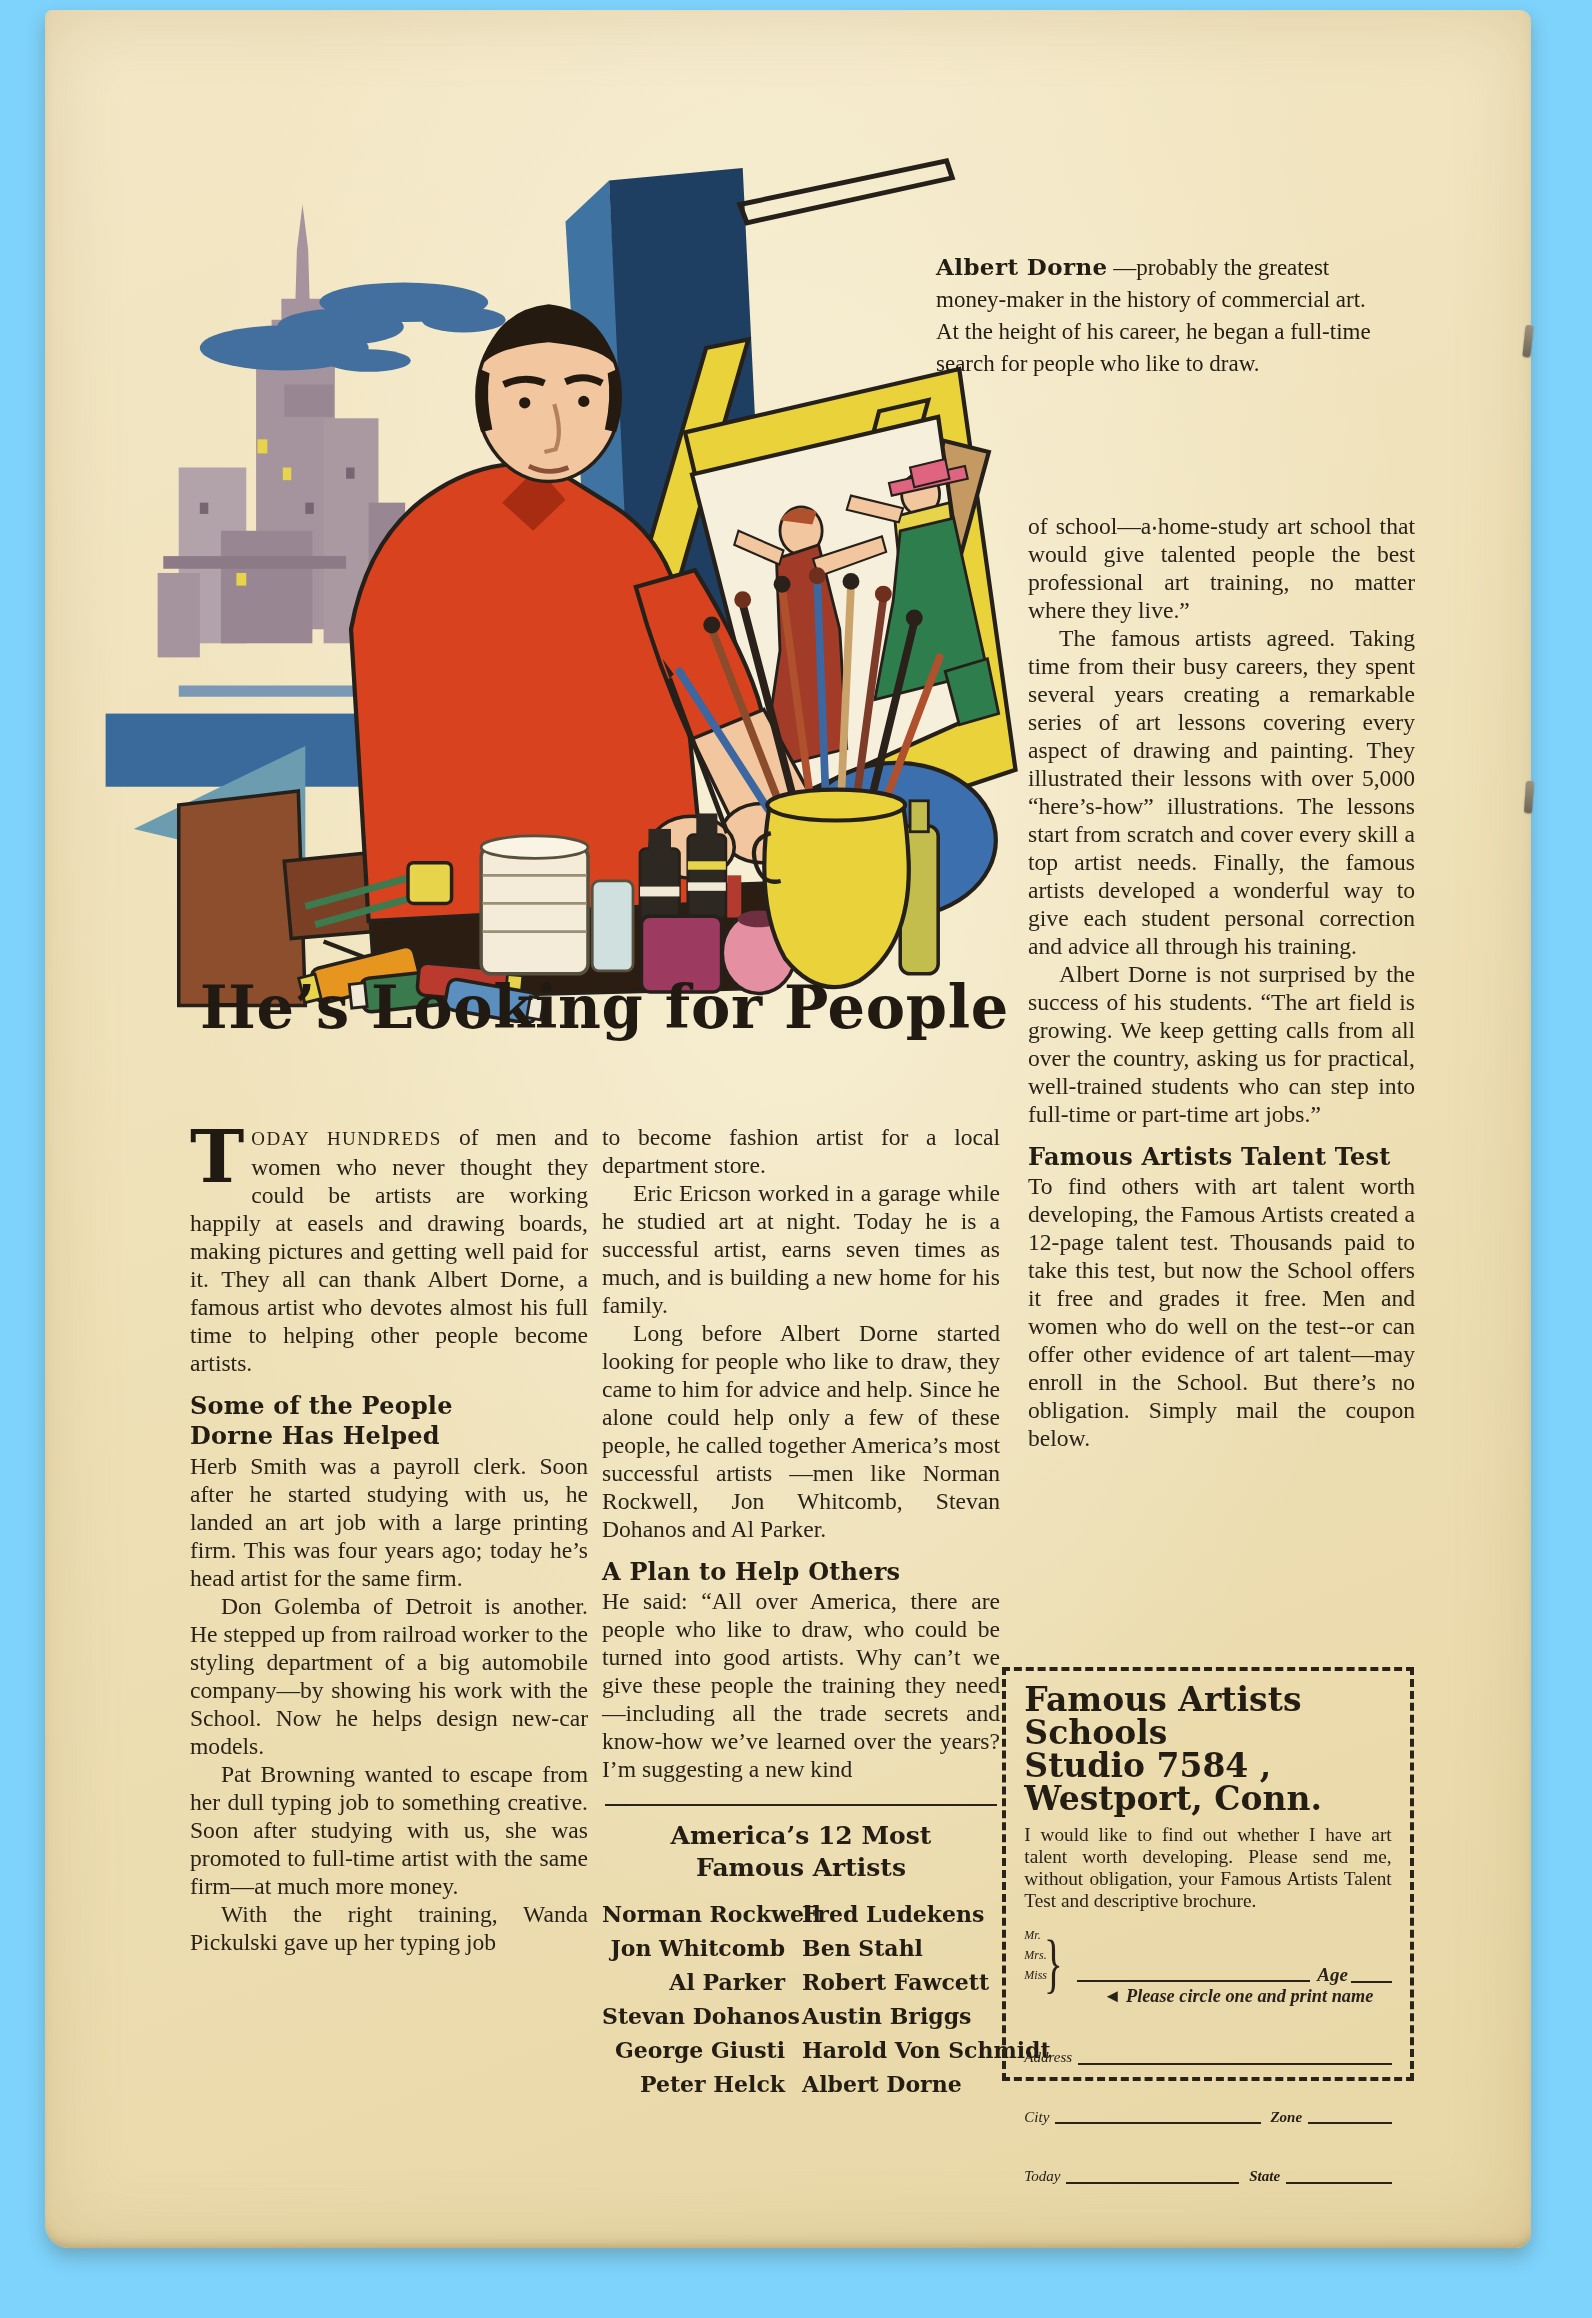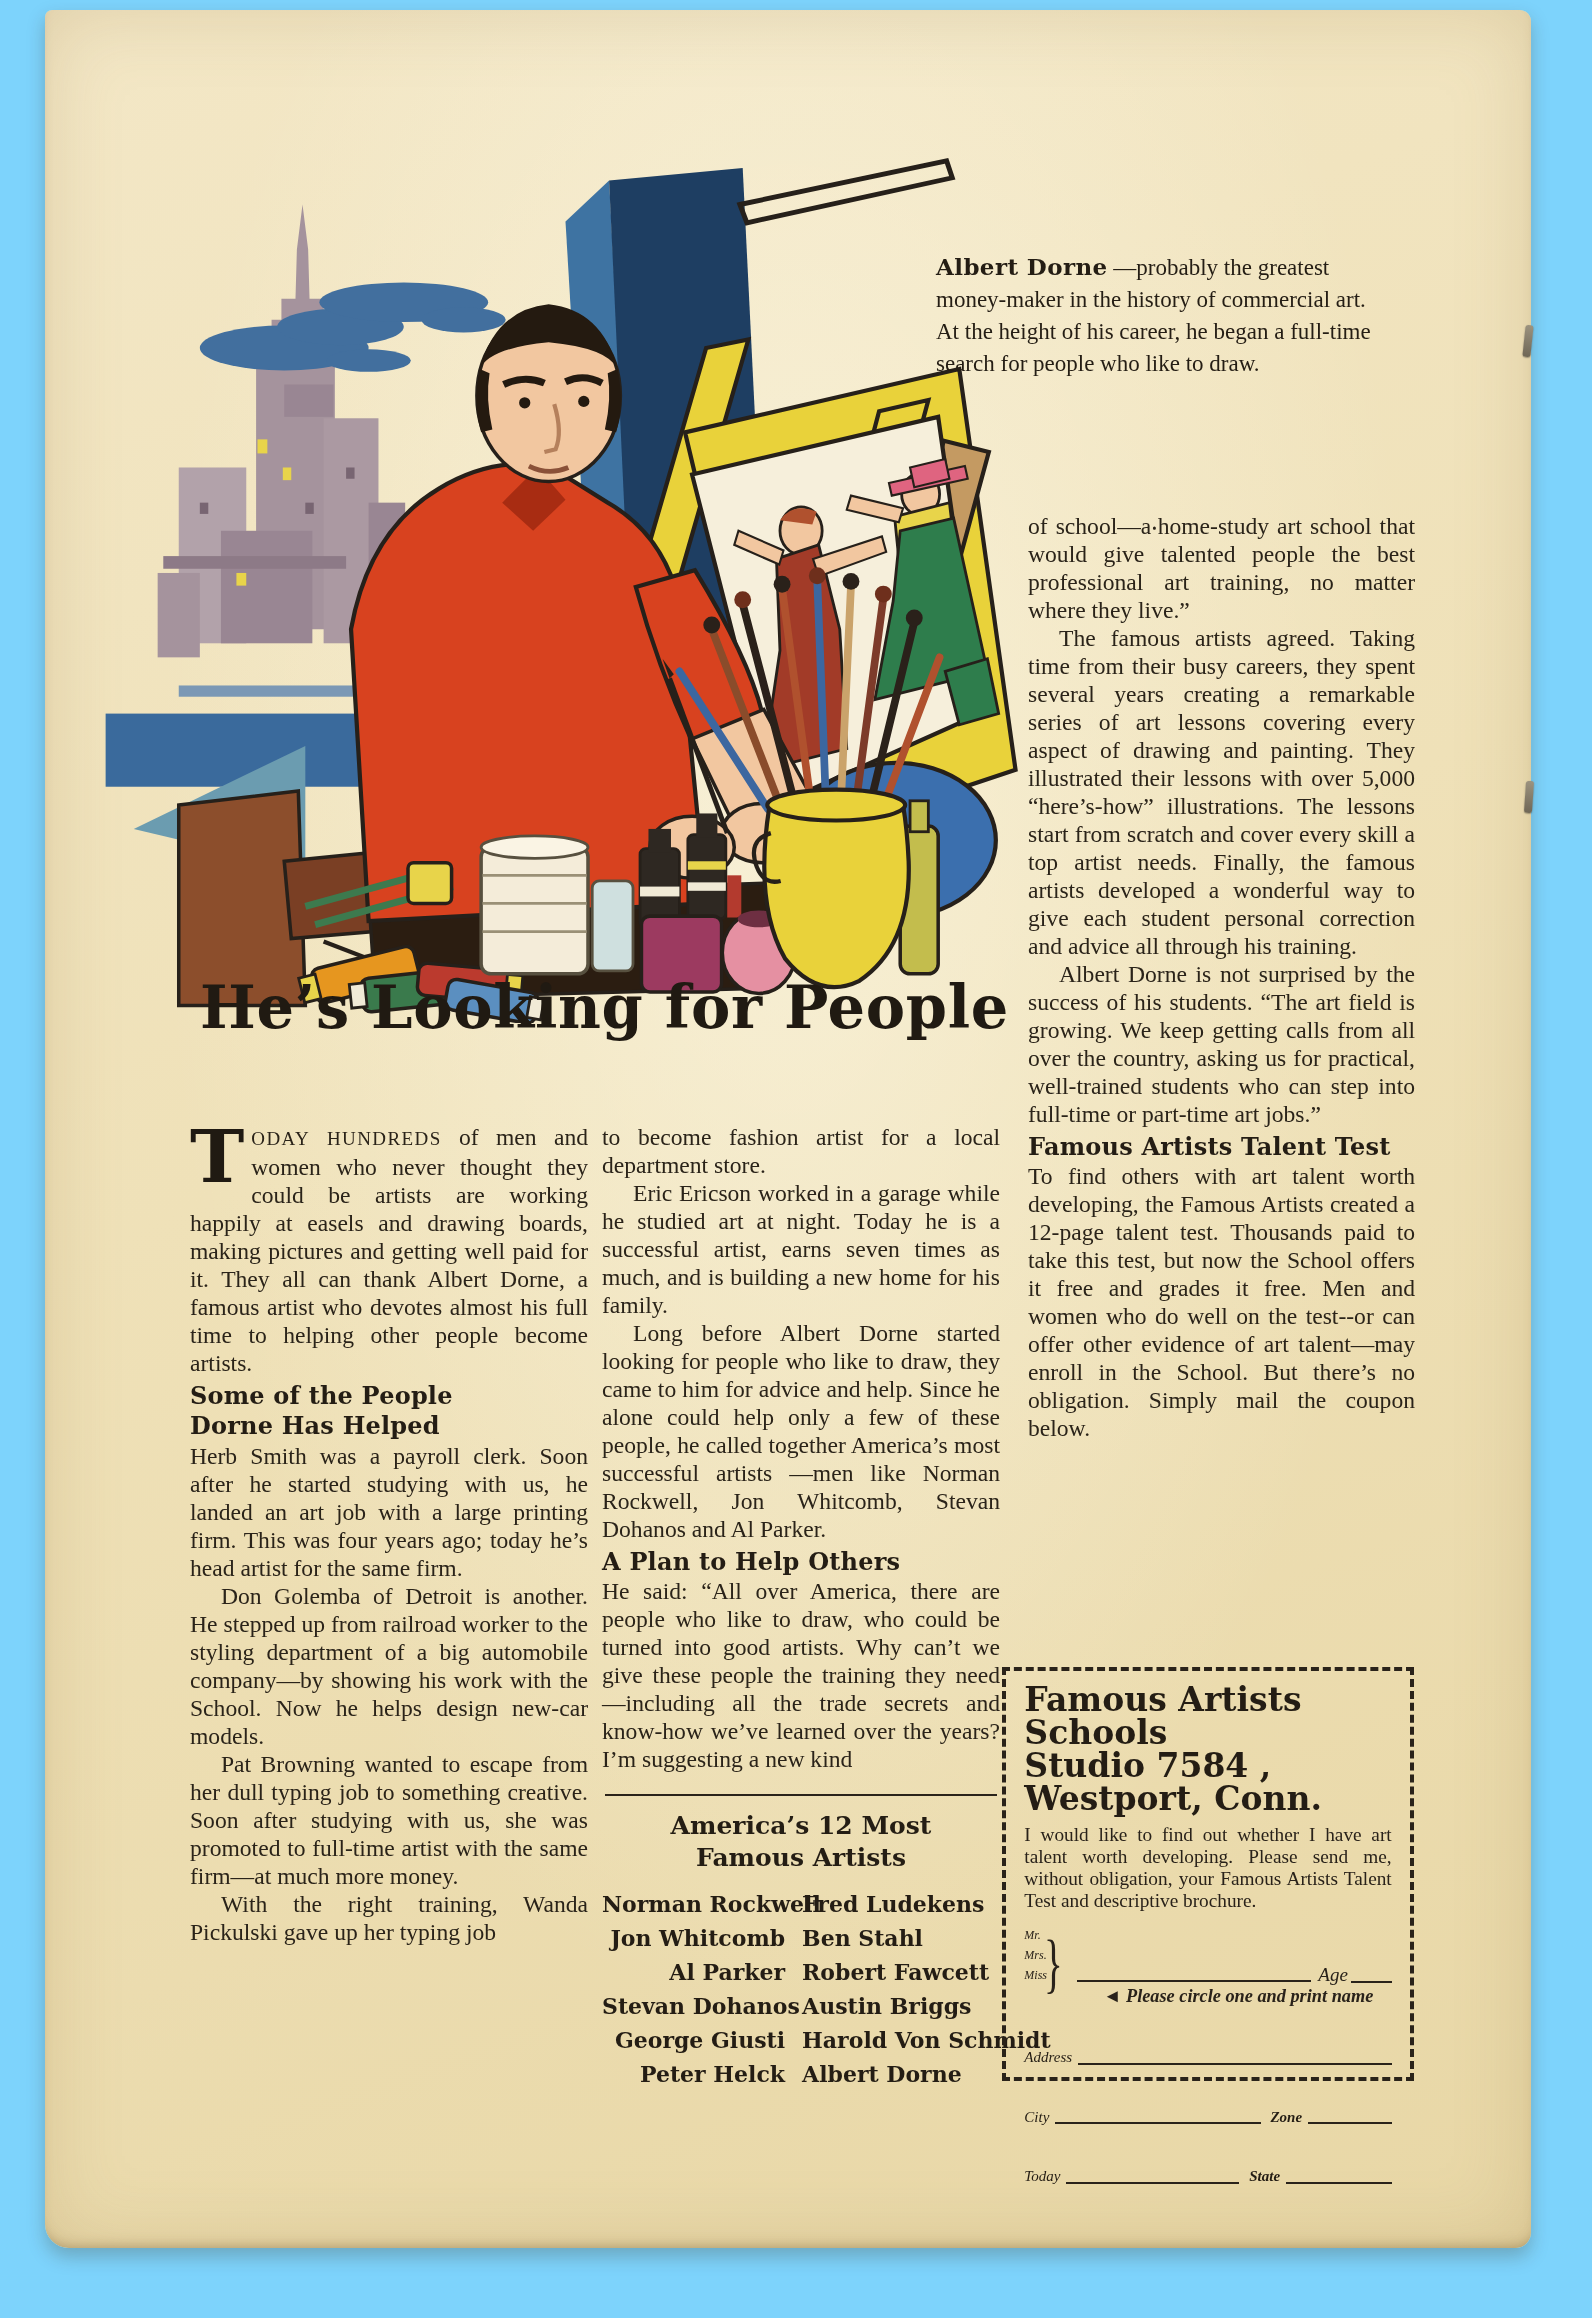--- a/index.html
+++ b/index.html
@@ -23,21 +23,21 @@
 
   .headline{position:absolute;left:106px;top:964px;width:907px;text-align:center;
             font-family:"DejaVu Serif",serif;font-weight:bold;font-size:59px;line-height:68px;
             color:#201a12;letter-spacing:0.7px;}
 
   .col{position:absolute;font-size:23.6px;line-height:28px;text-align:justify;color:#2a2319;}
   .col p{margin:0;}
   .col p.ind{text-indent:31px;}
   .col p.sp{margin-top:1.4px;}
   .colhead{font-family:"DejaVu Serif",serif;font-weight:bold;font-size:24px;line-height:29px;
-           text-align:left;color:#241d14;margin-top:4px;margin-bottom:1.4px;letter-spacing:0.2px;}
+           text-align:left;color:#241d14;margin-top:14px;margin-bottom:1.4px;letter-spacing:0.2px;}
   .col1{left:145px;top:1113px;width:398px;}
   .col2{left:557px;top:1113px;width:398px;}
   .col3{left:983px;top:502px;width:387px;}
 
   .dropcap{float:left;font-family:"DejaVu Serif",serif;font-weight:bold;font-size:73px;
            line-height:58px;margin:4.2px 7px 0 0;color:#201a12;}
   .smallcaps{font-size:19px;letter-spacing:1.4px;}
 
   .artists{margin-top:21px;}
   .artists .rule{border:none;border-top:2.1px solid #2a231a;margin:0 2.8px 14px 2.8px;}
@@ -50,21 +50,21 @@
   .names div{white-space:nowrap;}
 
   .coupon{position:absolute;left:957px;top:1657px;width:412px;height:414px;
           border:4.9px dashed #2a231a;box-sizing:border-box;padding:12.7px 18.3px 9.8px 18.3px;}
   .coupon .school{font-family:"DejaVu Serif",serif;font-weight:bold;font-size:33px;line-height:33px;color:#241d14;}
   .coupon .cbody{font-size:19.3px;line-height:22px;text-align:justify;margin-top:8.4px;}
   .nrow{display:flex;align-items:flex-end;margin-top:12.7px;}
   .saluts{font-style:italic;font-size:12px;line-height:20.4px;}
   .brace{font-size:65px;line-height:53px;transform:scaleX(.6);transform-origin:left bottom;margin:0 0 -4.2px -2.8px;}
   .nline{flex:1;border-bottom:2.1px solid #2a231a;height:24px;margin:0 7px 4.2px 1.4px;}
-  .agewrap{display:flex;align-items:flex-end;font-style:italic;font-weight:normal;font-size:19px;justify-content:flex-end;}
+  .agewrap{display:flex;align-items:flex-end;font-style:italic;font-weight:bold;font-size:19px;justify-content:flex-end;}
   .ageline{width:41px;border-bottom:2.1px solid #2a231a;height:21px;margin-left:2.8px;margin-bottom:2.8px;}
   .note{font-style:italic;font-weight:bold;font-size:18.3px;line-height:21px;margin-left:79px;margin-top:0;}
   .frow{display:flex;align-items:flex-end;margin-top:35px;font-style:italic;font-size:15px;color:#241d14;}
   .fline{flex:1;border-bottom:2.1px solid #2a231a;height:21px;margin-left:5.6px;margin-bottom:1.4px;}
   .fline.mid{flex:1.2;}
   .flabel2{margin-left:9.8px;font-weight:bold;}
 </style>
 </head>
 <body>
 

